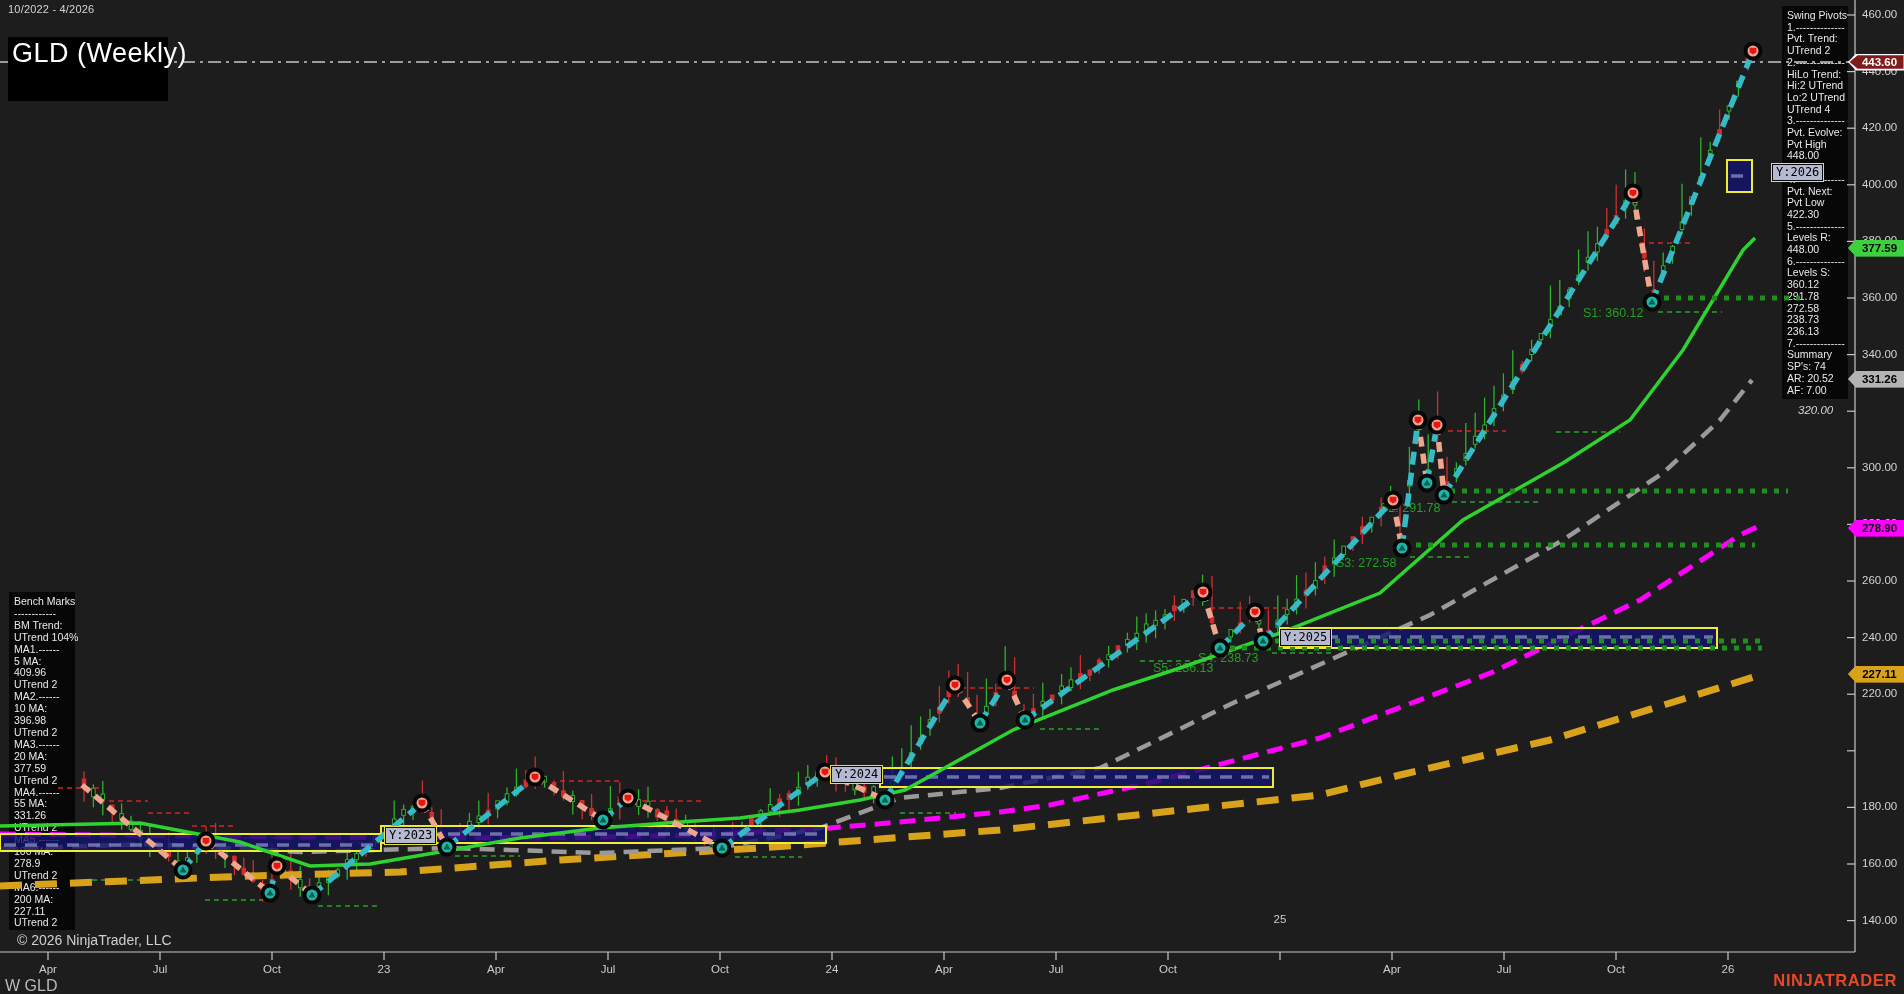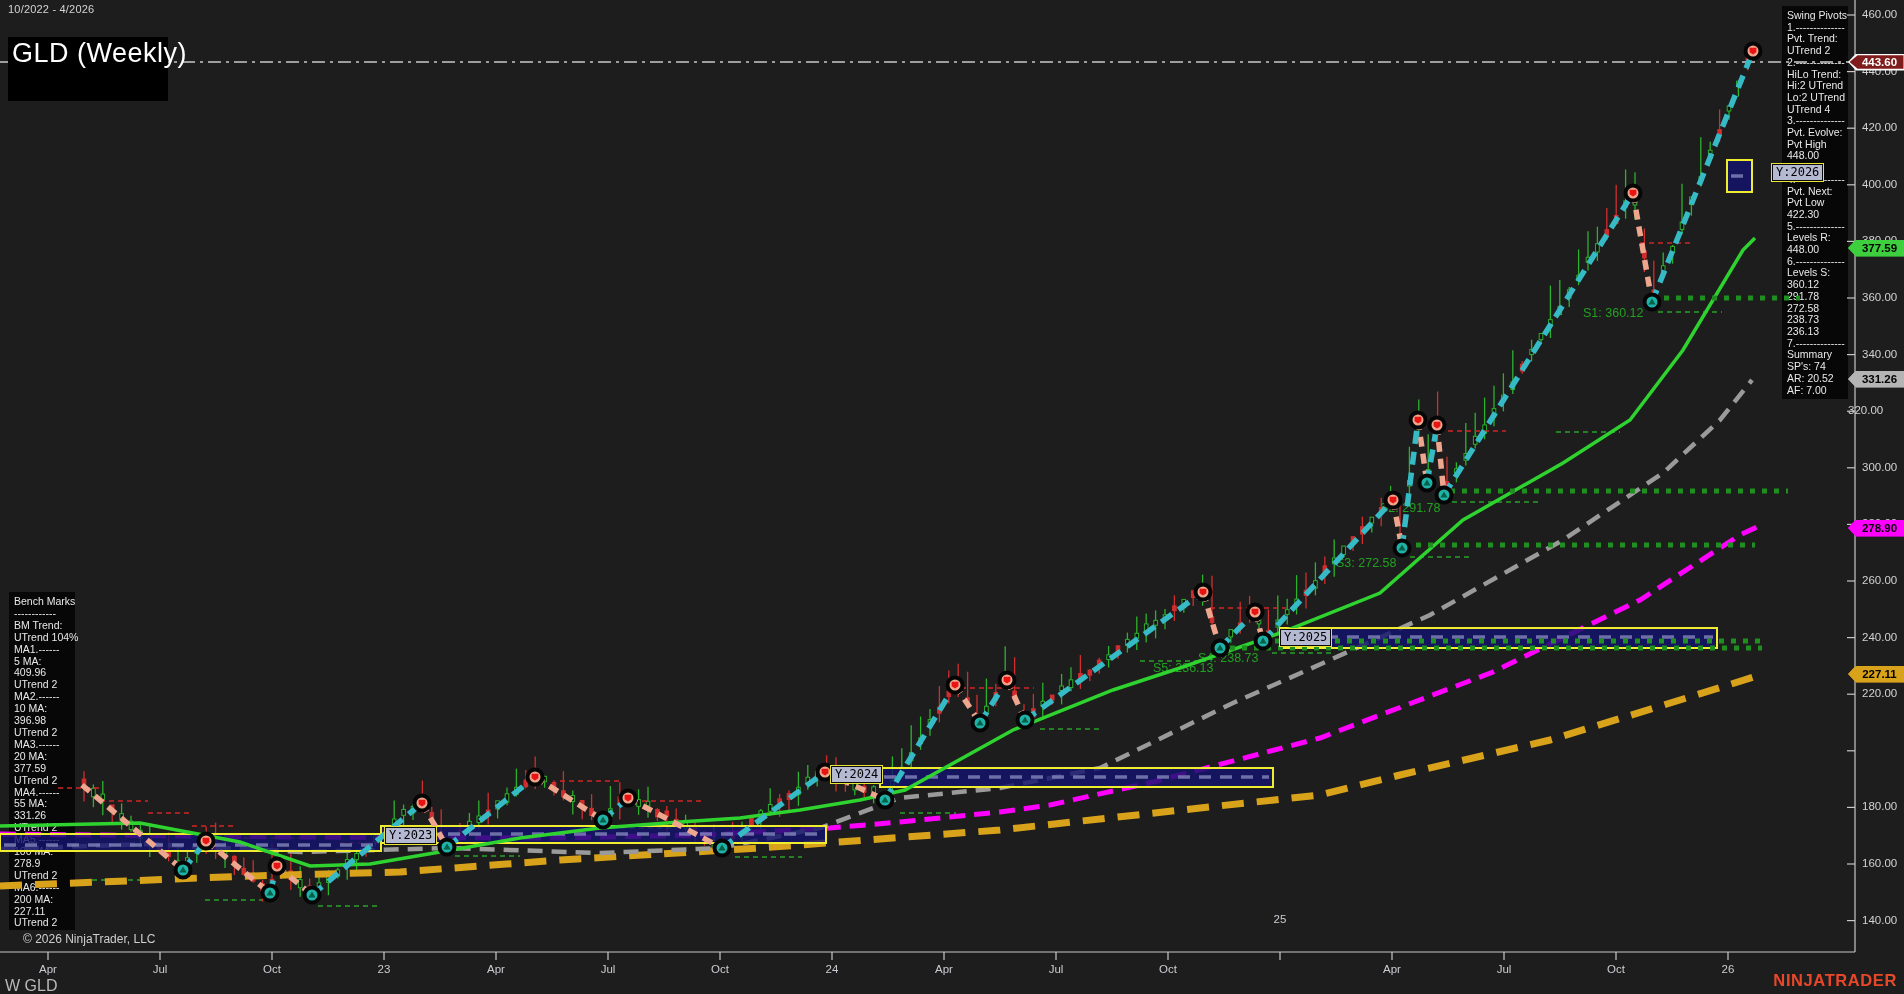--- a/index.html
+++ b/index.html
@@ -18,21 +18,21 @@
   .ytag{position:absolute;z-index:8;background:#b6b9d2;color:#000;border:1px solid #0a0a0a;
     outline:1px solid #e8e436;font-family:"DejaVu Sans Mono",monospace;font-size:12px;
     padding:0px 3px 1px 3px;letter-spacing:0px;}
   .slabel{position:absolute;z-index:4;color:#22a022;font-size:12.5px;white-space:nowrap;}
   .ptick{position:absolute;z-index:6;color:#d2d2d2;font-size:11.5px;white-space:nowrap;}
   .ttick{position:absolute;z-index:6;color:#c9ccd2;font-size:11.5px;transform:translateX(-50%);}
   .marker{position:absolute;z-index:8;width:57px;height:17px;font-size:11.5px;font-weight:bold;
     display:flex;align-items:center;justify-content:center;
     clip-path:polygon(0 50%,14% 0,100% 0,100% 100%,14% 100%);}
   .marker .inner{position:absolute;inset:0;display:flex;align-items:center;justify-content:center;padding-left:6px;}
-  .copyright{left:23px;top:932px;color:#cfcfcf;font-size:12px;}
+  .copyright{left:17px;top:932px;color:#cfcfcf;font-size:14px;}
   .wm{left:5px;top:977px;color:#b9b9b9;font-size:16px;}
   .logo{right:7px;top:971px;color:#e8482a;font-size:16.5px;font-weight:bold;letter-spacing:.6px;}
 </style>
 </head>
 <body>
 
 <div class="stage">
 
   <div class="abs under panel panel-swing" id="panel-swing"><div>Swing Pivots</div><div>1.--------------</div><div>Pvt. Trend:</div><div>UTrend 2</div><div>2.--------------</div><div>HiLo Trend:</div><div>Hi:2 UTrend</div><div>Lo:2 UTrend</div><div>UTrend 4</div><div>3.--------------</div><div>Pvt. Evolve:</div><div>Pvt High</div><div>448.00</div><div>D: 11</div><div>4.--------------</div><div>Pvt. Next:</div><div>Pvt Low</div><div>422.30</div><div>5.--------------</div><div>Levels R:</div><div>448.00</div><div>6.--------------</div><div>Levels S:</div><div>360.12</div><div>291.78</div><div>272.58</div><div>238.73</div><div>236.13</div><div>7.--------------</div><div>Summary</div><div>SP's: 74</div><div>AR: 20.52</div><div>AF: 7.00</div></div>
   <div class="abs under panel panel-bench" id="panel-bench"><div>Bench Marks</div><div>------------</div><div>BM Trend:</div><div>UTrend 104%</div><div>MA1.------</div><div>5 MA:</div><div>409.96</div><div>UTrend 2</div><div>MA2.------</div><div>10 MA:</div><div>396.98</div><div>UTrend 2</div><div>MA3.------</div><div>20 MA:</div><div>377.59</div><div>UTrend 2</div><div>MA4.------</div><div>55 MA:</div><div>331.26</div><div>UTrend 2</div><div>MA5.------</div><div>100 MA:</div><div>278.9</div><div>UTrend 2</div><div>MA6.------</div><div>200 MA:</div><div>227.11</div><div>UTrend 2</div></div>
@@ -593,21 +593,21 @@
   <div class="abs over logo">NINJATRADER</div>
 
   <div id="gen">
       <div class="ptick" style="left: 1862px; top: 8px;">460.00</div>
       <div class="ptick" style="left: 1862px; top: 64.6px;">440.00</div>
       <div class="ptick" style="left: 1862px; top: 121.2px;">420.00</div>
       <div class="ptick" style="left: 1862px; top: 177.8px;">400.00</div>
       <div class="ptick" style="left: 1862px; top: 234.4px;">380.00</div>
       <div class="ptick" style="left: 1862px; top: 291px;">360.00</div>
       <div class="ptick" style="left: 1862px; top: 347.6px;">340.00</div>
-      <div class="ptick" style="left: 1848px; top: 404.2px;">320.00</div>
+      <div class="ptick" style="left: 1798px; top: 404.2px; font-style: italic;">320.00</div>
       <div class="ptick" style="left: 1862px; top: 460.8px;">300.00</div>
       <div class="ptick" style="left: 1862px; top: 517.4px;">280.00</div>
       <div class="ptick" style="left: 1862px; top: 574px;">260.00</div>
       <div class="ptick" style="left: 1862px; top: 630.6px;">240.00</div>
       <div class="ptick" style="left: 1862px; top: 687.2px;">220.00</div>
       <div class="ptick" style="left: 1968px; top: 743.8px;">200.00</div>
       <div class="ptick" style="left: 1862px; top: 800.4px;">180.00</div>
       <div class="ptick" style="left: 1862px; top: 857px;">160.00</div>
       <div class="ptick" style="left: 1862px; top: 913.6px;">140.00</div>
       <div class="ttick" style="left: 48px; top: 963px;">Apr</div>

